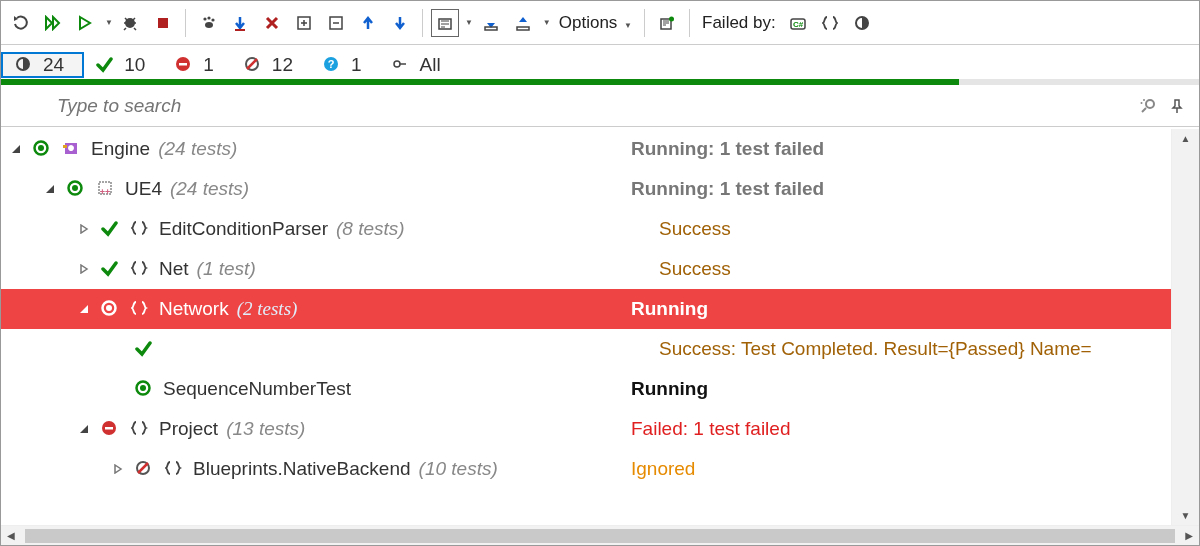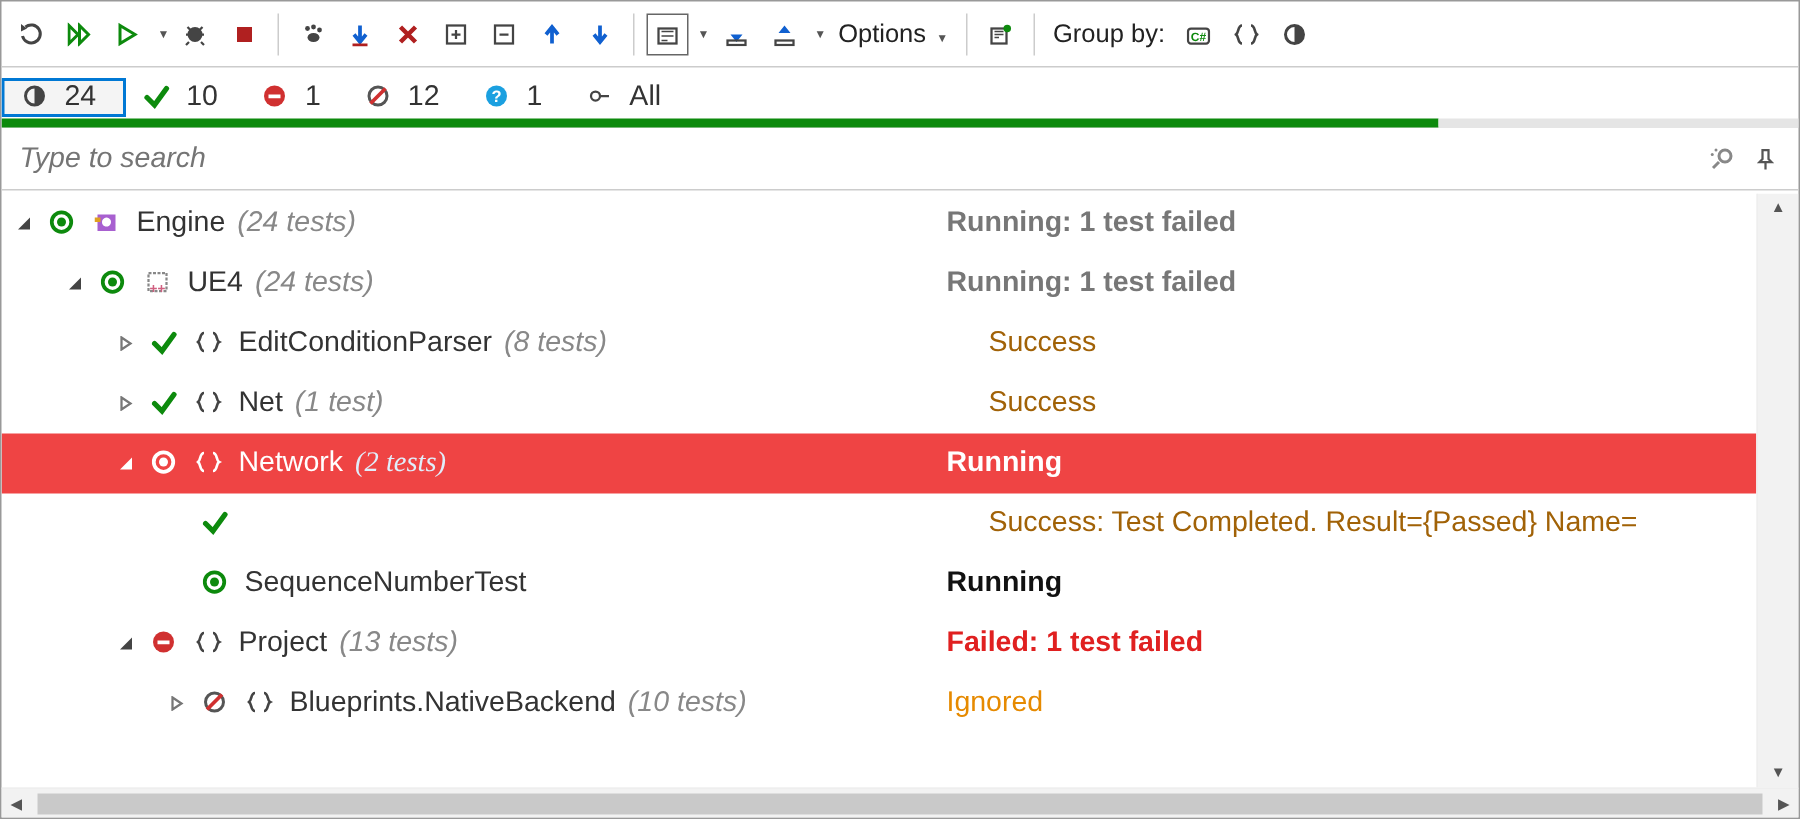--- a/index.html
+++ b/index.html
@@ -86,20 +86,21 @@
     border-bottom: 1px solid #ccc;
   }
   .searchbar input {
     flex: 1;
     border: none;
     outline: none;
     font-size: 19px;
     font-style: italic;
     color: #888;
     background: transparent;
+    margin-left: 44px;
   }
   .searchbar .icon-btn {
     width: 28px; height: 28px;
     display: flex; align-items: center; justify-content: center;
     cursor: pointer;
   }
   
   .tree-wrapper {
     position: absolute;
     top: 128px;
@@ -164,21 +165,21 @@
     display: inline-flex;
     justify-content: center;
     cursor: pointer;
   }
   .row .statusico { width:22px; display:inline-flex; justify-content:center; }
   .row .grpico { width:22px; display:inline-flex; justify-content:center; }
   .dim { color: #888; font-style: italic; }
   .row.selected .dim { color: #e0eefb; font-family: Liberation Serif, serif; }
   .st-running { color: #777; font-weight: 600; }
   .st-success { color: #a16207; margin-left: 28px; }
-  .st-fail { color: #e02020; font-weight: bold; }
+  .st-fail { color: #e02020; }
   .st-ignored { color: #e68a00; }
   .st-running-strong { color:#111; font-weight:700; }
   .row.selected .status-col { color:#fff; font-weight:700; }
   svg { display:block; }
 </style>
 </head>
 <body>
 
 <svg width="0" height="0" style="position:absolute">
   <defs>
@@ -390,21 +391,21 @@
     </span>
   <span class="dropdown-arrow">▼</span>
   <span class="toolbar-label"><span>Options</span> <span class="dropdown-arrow">▼</span></span>
   <span class="toolbar-sep"></span>
   <span class="toolbar-btn">
       <svg width="16" height="16">
         <use href="#i-cover"></use>
       </svg>
     </span>
   <span class="toolbar-sep"></span>
-  <span class="toolbar-label">Group by:</span>
+  <span class="toolbar-label">Failed by:</span>
   <span class="toolbar-btn">
       <svg width="16" height="16">
         <use href="#i-csgrp"></use>
       </svg>
     </span>
   <span class="toolbar-btn">
       <svg width="16" height="16">
         <use href="#i-braces"></use>
       </svg>
     </span>

